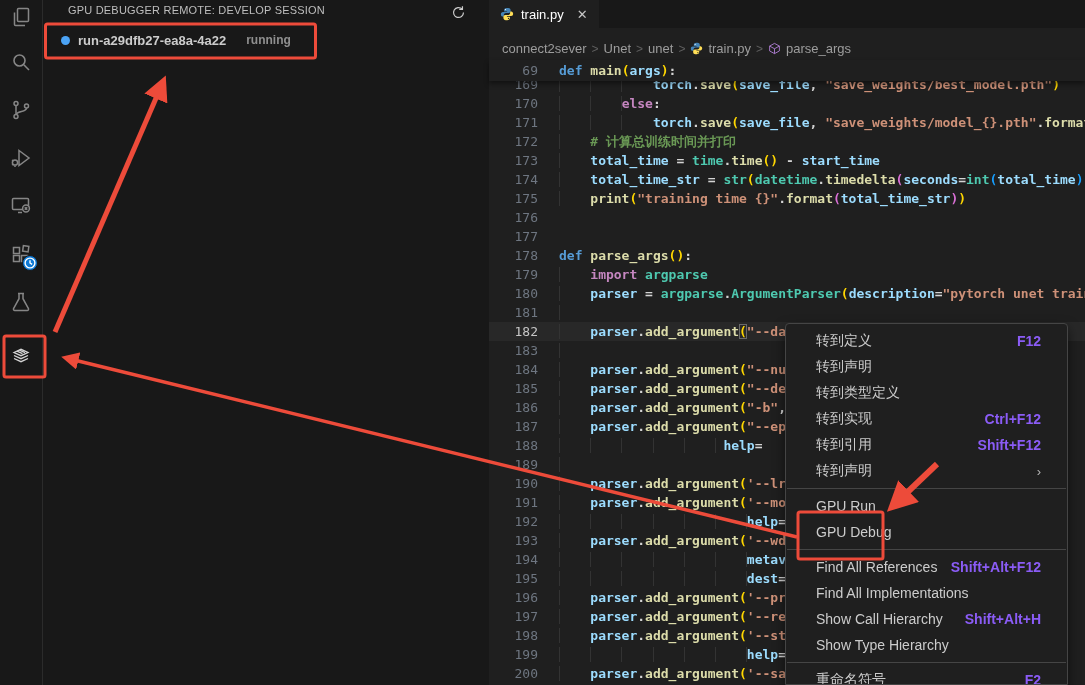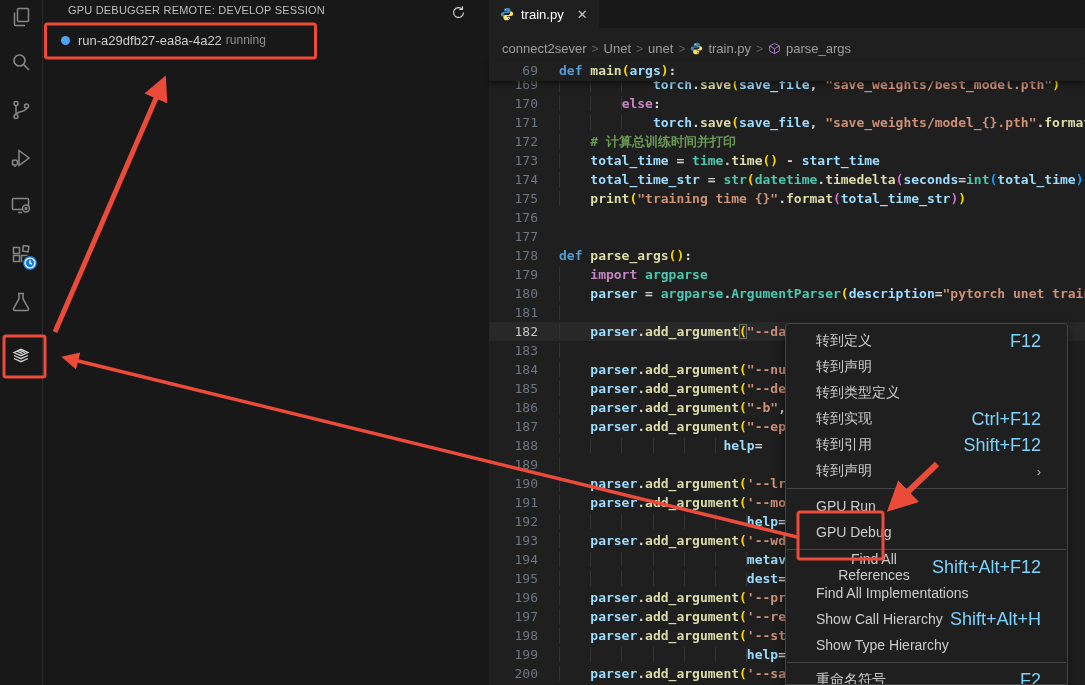--- a/index.html
+++ b/index.html
@@ -9,24 +9,24 @@
   #activity-bar{position:absolute;left:0;top:0;width:42px;height:685px;background:#181818;border-right:1px solid #2b2b2b;}
   .ab-icon{position:absolute;left:9px;width:24px;height:24px;color:#868686;}
   .ab-icon svg{width:24px;height:24px;display:block;}
   .badge{position:absolute;right:-5px;bottom:-4px;width:14px;height:14px;border-radius:50%;
          background:#0e7ad6;border:1px solid #181818;display:flex;align-items:center;justify-content:center;}
   
   #sidebar{position:absolute;left:43px;top:0;width:446px;height:685px;background:#181818;}
   #sidebar-header{position:absolute;top:4px;left:25px;right:10px;display:flex;align-items:center;}
   #sidebar-title{font-size:11px;color:#bebebe;letter-spacing:.2px;}
   #refresh-btn{position:absolute;right:12px;top:-1px;width:18px;height:18px;display:flex;align-items:center;justify-content:center;cursor:pointer;}
-  #session-item{position:absolute;left:2px;top:23px;width:320px;height:34px;display:flex;align-items:center;padding-left:16px;box-sizing:border-box;}
+  #session-item{position:absolute;left:2px;top:23px;width:320px;height:34px;display:flex;align-items:center;padding-left:16px;box-sizing:border-box;font-weight:bold;}
   #session-dot{width:9px;height:9px;border-radius:50%;background:#4ba3f5;margin-right:8px;flex:none;}
   #session-label{font-size:13px;color:#cccccc;}
-  #session-status{font-size:12px;color:#8f8f8f;margin-left:4px;}
+  #session-status{font-size:12px;color:#8f8f8f;margin-left:20px;}
   
   #editor{position:absolute;left:489px;top:0;width:596px;height:685px;background:#1f1f1f;}
   #tabbar{height:28px;background:#181818;display:flex;}
   #tab-trainpy{background:#1f1f1f;display:flex;align-items:center;gap:7px;padding:0 11px;font-size:13px;color:#ffffff;}
   #tab-close{color:#c5c5c5;font-size:13px;margin-left:6px;cursor:pointer;}
   #crumbs{height:23px;display:flex;align-items:center;gap:5px;padding-left:13px;font-size:13px;color:#9d9d9d;margin-top:9px;}
   .crumb{display:flex;align-items:center;gap:5px;cursor:pointer;}
   .crumb-sep{color:#5f5f5f;font-size:12px;}
   #sticky-line{position:relative;height:21px;display:flex;align-items:center;background:#1f1f1f;
                box-shadow:0 3px 5px rgba(0,0,0,.45);z-index:5;
@@ -42,21 +42,21 @@
   .tk-p1{color:#ffd700}.tk-p2{color:#da70d6}.tk-p3{color:#179fff}
   .tk-op,.tk-txt{color:#d4d4d4}
   .tk-bm{color:#ffd700;outline:1px solid #6a6a6a;outline-offset:-1px;}
   .tk-ind{background-image:repeating-linear-gradient(to right,#333333 0,#333333 1px,transparent 1px,transparent 31.2px);}
   
   #context-menu{position:absolute;left:785px;top:323px;width:283px;height:362px;background:#1f1f1f;
                 border:1px solid #454545;border-radius:4px 4px 0 0;box-shadow:0 5px 12px rgba(0,0,0,.55);
                 z-index:20;padding-top:4px;box-sizing:border-box;overflow:hidden;text-align:center;}
   .mi{height:26px;display:flex;align-items:center;justify-content:space-between;
       padding:0 26px 0 30px;font-size:14px;color:#cccccc;cursor:pointer;}
-  .mi .sc{font-size:18px;color:#7dd3fc;}
+  .mi .sc{font-size:14px;color:#8b5cf6;font-weight:bold;}
   .mi .chev{font-size:13px;color:#b4b4b4;}
   .msep{height:1px;background:#454545;margin:4px 1px;}
   
   #annotations{position:absolute;left:0;top:0;z-index:40;pointer-events:none;}
 </style>
 </head>
 <body>
 
 <div id="activity-bar">
   <div class="ab-icon" style="top:5px">

